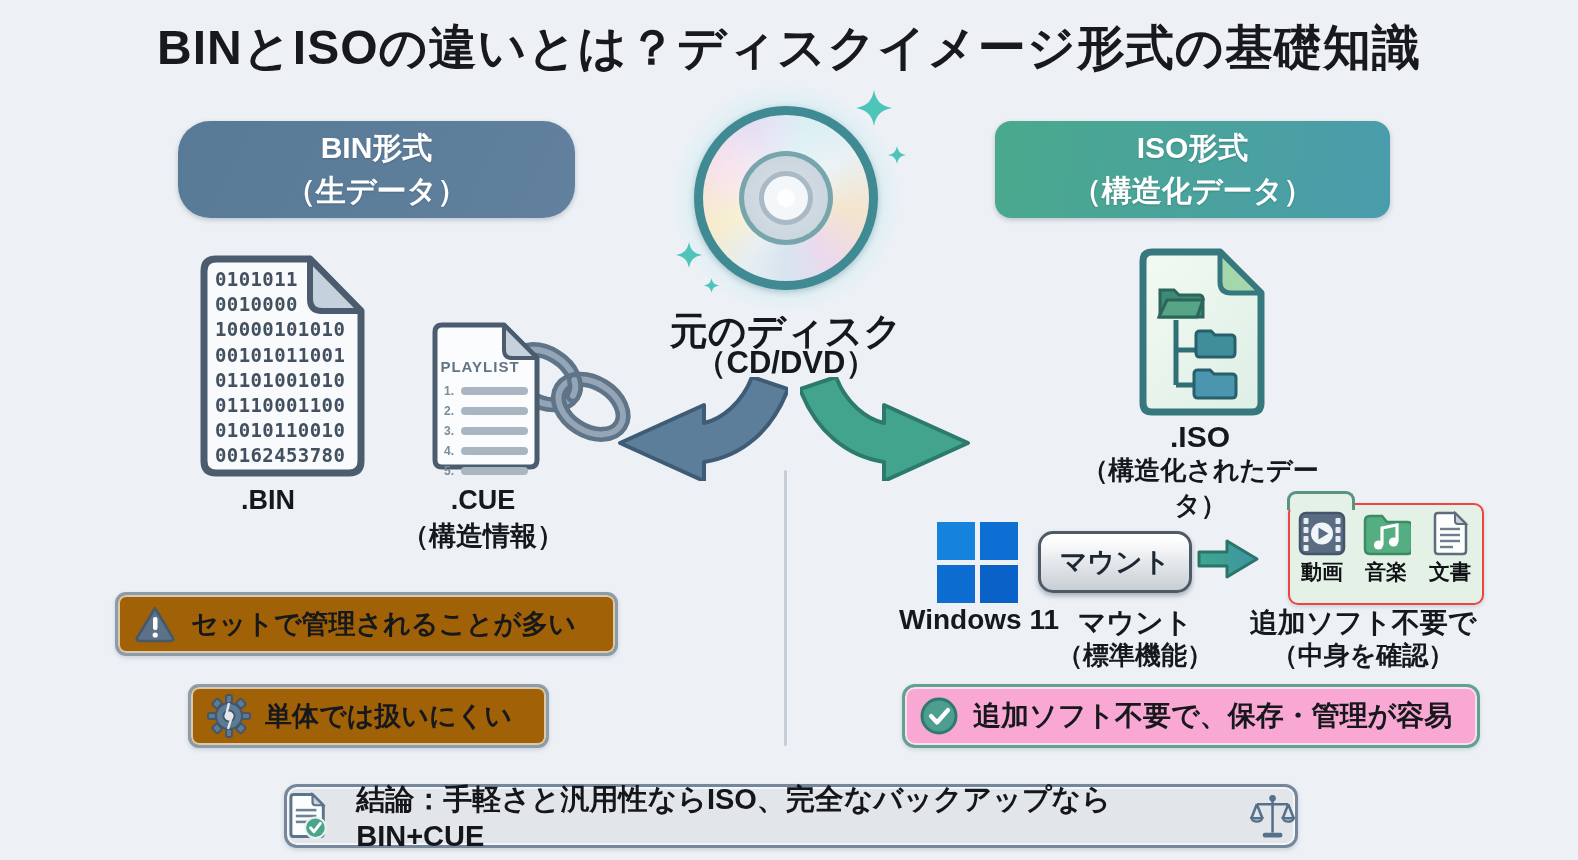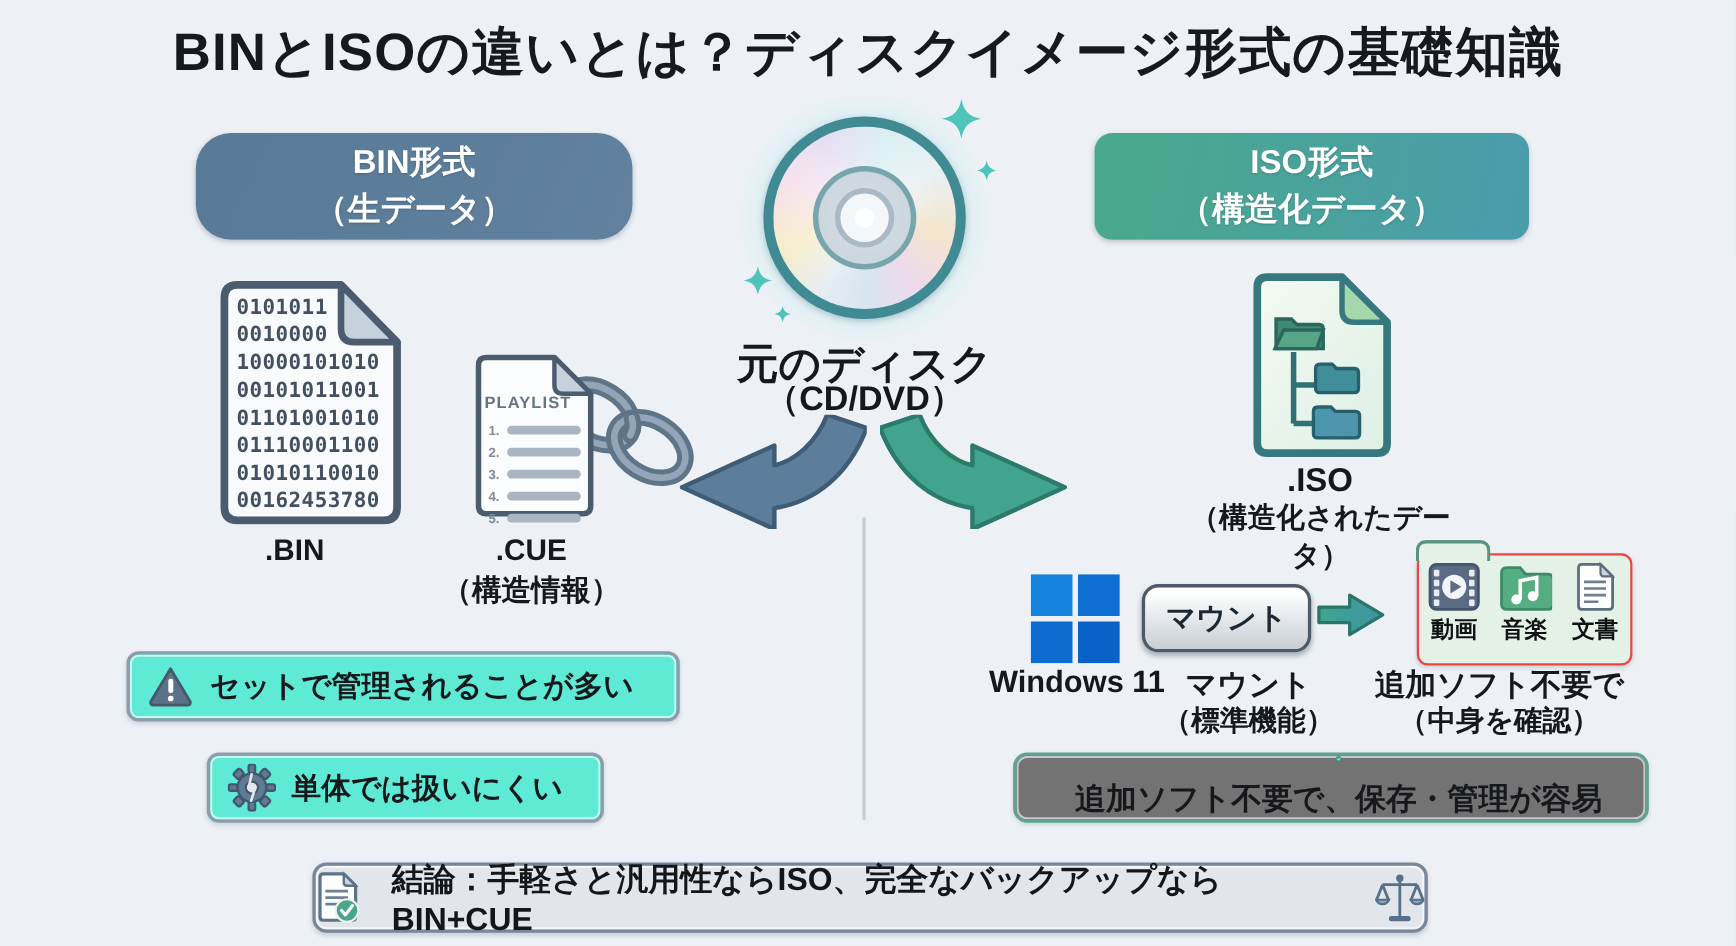--- a/index.html
+++ b/index.html
@@ -53,41 +53,41 @@
   .cue-title{position:absolute;left:0;top:36px;width:100px;text-align:center;font-size:15px;font-weight:bold;
     color:#6374857;color:#637485;letter-spacing:1px;}
   .cue-rows{position:absolute;left:14px;top:62px;width:84px;}
   .cue-row{display:flex;align-items:center;margin-bottom:6px;}
   .cue-num{width:17px;font-size:12px;font-weight:bold;color:#7b8b9a;}
   .cue-bar{height:8px;border-radius:4px;background:#a9b6c2;flex:1;}
 
   .lbl-big{font-size:27px;}
   .lbl-sub{font-size:27px;}
 
-  .note-box{background:#5eead4;border:3px solid #8b9cab;border-radius:11px;display:flex;align-items:center;
+  .note-box{background:#a16207;border:3px solid #8b9cab;border-radius:11px;display:flex;align-items:center;
     box-shadow:0 0 0 2px rgba(255,255,255,.65) inset,0 2px 4px rgba(60,80,100,.18);}
   .note-text{font-size:27px;font-weight:bold;color:#16181b;}
 
   .btn-mount{left:1038px;top:531px;width:148px;height:56px;border-radius:15px;border:3px solid #4e5a67;
     background:linear-gradient(#ffffff 8%,#e8ebee 45%,#c8ced4);display:flex;align-items:center;justify-content:center;
     font-size:27px;font-weight:bold;color:#1d2733;box-shadow:0 3px 5px rgba(40,55,70,.35),0 1px 0 rgba(255,255,255,.9) inset;}
 
   .cap-28{font-size:28px;}
   .cap-26{font-size:26px;}
 
   .folder-panel{left:1268px;top:503px;width:192px;height:98px;background:#e3f1e7;border:2px solid #ef4444;
     border-radius:10px;box-shadow:0 2px 4px rgba(60,100,85,.2);margin-left:20px;}
   .folder-tab{position:absolute;left:-3px;top:-14px;width:62px;height:16px;background:#e3f1e7;border:3px solid #5b9280;
     border-bottom:none;border-radius:9px 9px 0 0;}
   .folder-items{position:absolute;left:0;top:6px;width:100%;display:flex;justify-content:space-around;}
   .folder-item{display:flex;flex-direction:column;align-items:center;width:56px;}
   .folder-item-label{font-size:21px;font-weight:bold;margin-top:2px;color:#101215;}
 
-  .benefit-box{left:921px;top:684px;width:558px;height:58px;background:#737373;border:3px solid #5fa292;border-radius:13px;
-    display:flex;align-items:center;box-shadow:0 0 0 2px rgba(255,255,255,.6) inset,0 2px 4px rgba(60,100,85,.18);flex-direction:column;}
+  .benefit-box{left:902px;top:684px;width:558px;height:58px;background:#f9a8d4;border:3px solid #5fa292;border-radius:13px;
+    display:flex;align-items:center;box-shadow:0 0 0 2px rgba(255,255,255,.6) inset,0 2px 4px rgba(60,100,85,.18);}
 
   .conclusion-box{left:284px;top:784px;width:1008px;height:58px;background:#e2e6eb;border:3px solid #76879b;border-radius:13px;
     display:flex;align-items:center;justify-content:center;gap:28px;
     box-shadow:0 0 0 2px rgba(255,255,255,.6) inset,0 2px 4px rgba(60,80,100,.2);}
   .conclusion-text{font-size:29px;font-weight:bold;color:#14161a;}
 </style>
 </head>
 <body>
 
 <div class="stage">

